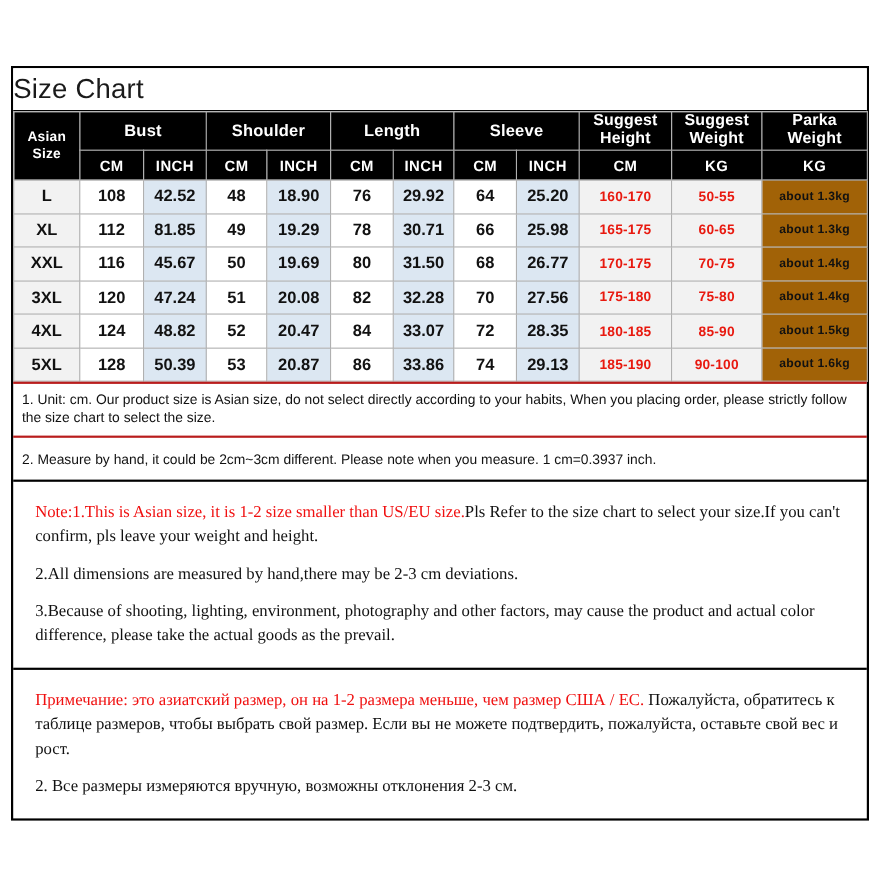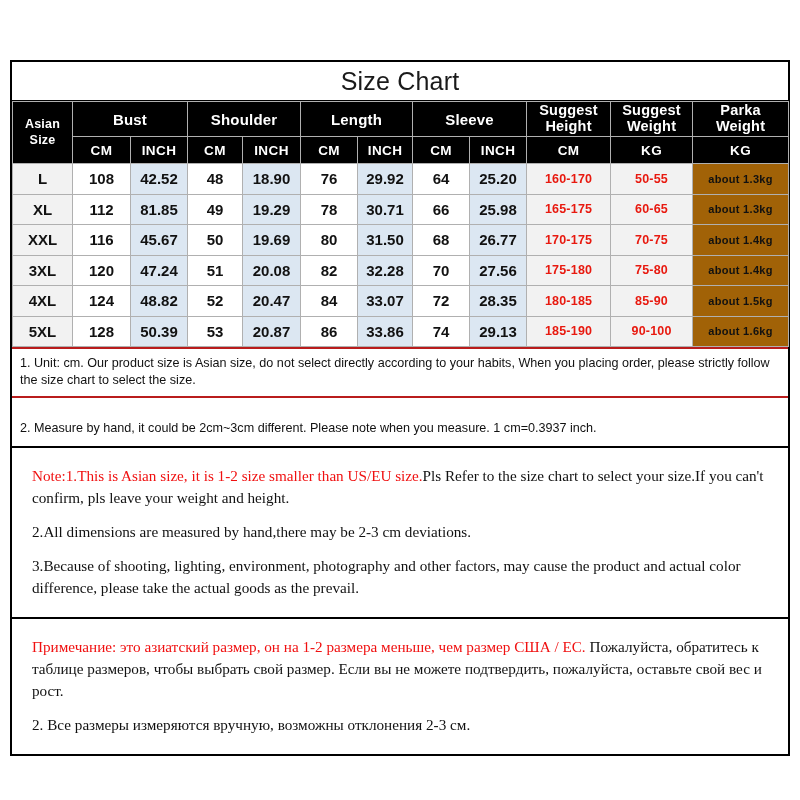--- a/index.html
+++ b/index.html
@@ -31,21 +31,21 @@
     border: 2px solid #000000;
     box-sizing: border-box;
     background: #ffffff;
   }
 
   
   .title-bar {
     height: 38px;
     display: flex;
     align-items: center;
-    justify-content: center;
+    justify-content: flex-start;
     background: #ffffff;
     border-bottom: 1px solid #000000;
   }
   .title-bar .title {
     font-size: 25px;
     font-weight: 400;
     color: #1a1a1a;
     letter-spacing: 0.2px;
     line-height: 1;
   }
@@ -132,21 +132,21 @@
   
   .note-en {
     border-top: 2px solid #b91c1c;
     padding: 6px 8px 7px 8px;
     font-size: 12.6px;
     line-height: 1.34;
     color: #111111;
     font-family: "Liberation Sans", sans-serif;
   }
   .note-en.second {
-    padding-top: 22px;
+    padding-top: 12px;
     padding-bottom: 9px;
   }
 
   .note-block {
     border-top: 2px solid #000000;
     padding: 5px 8px 6px 8px;
     font-family: "Liberation Serif", serif;
     font-size: 15.2px;
     line-height: 1.45;
     color: #111111;

